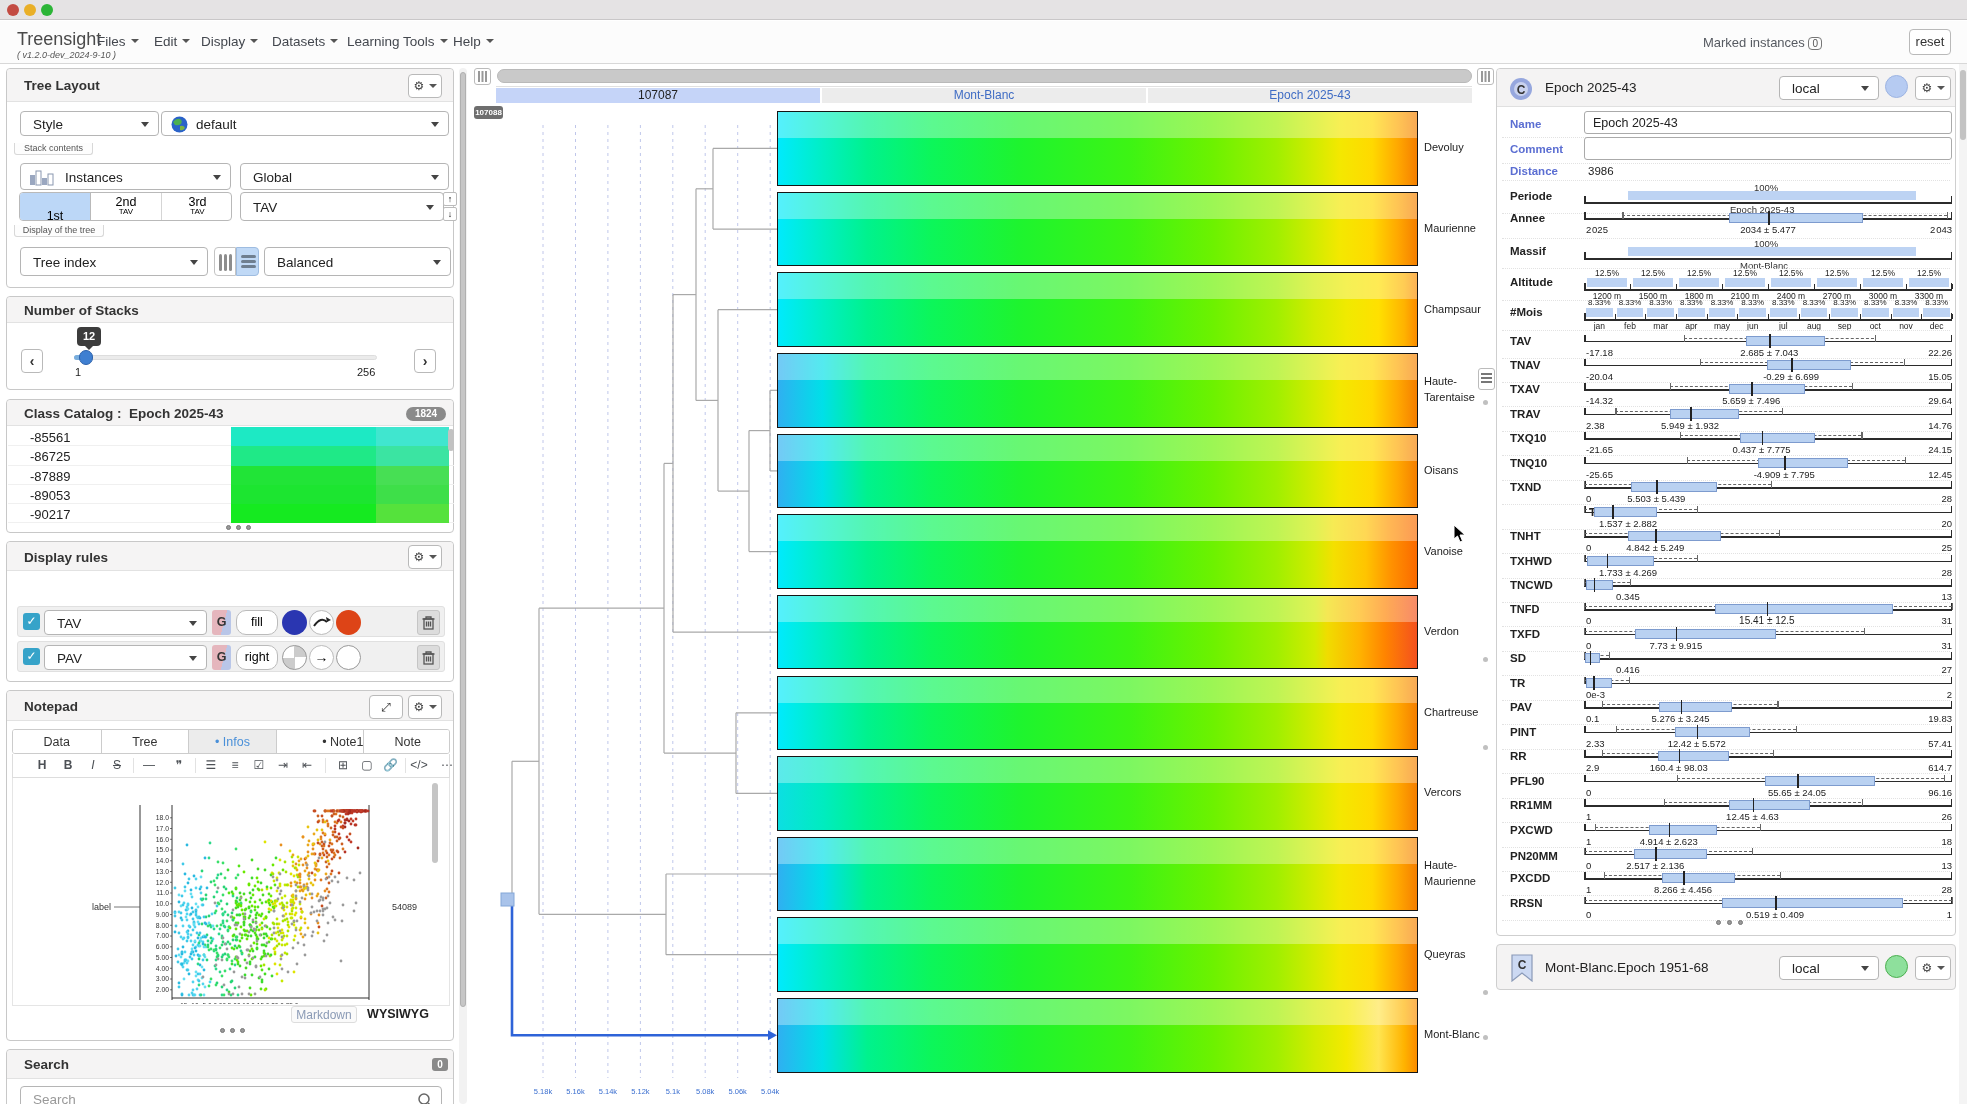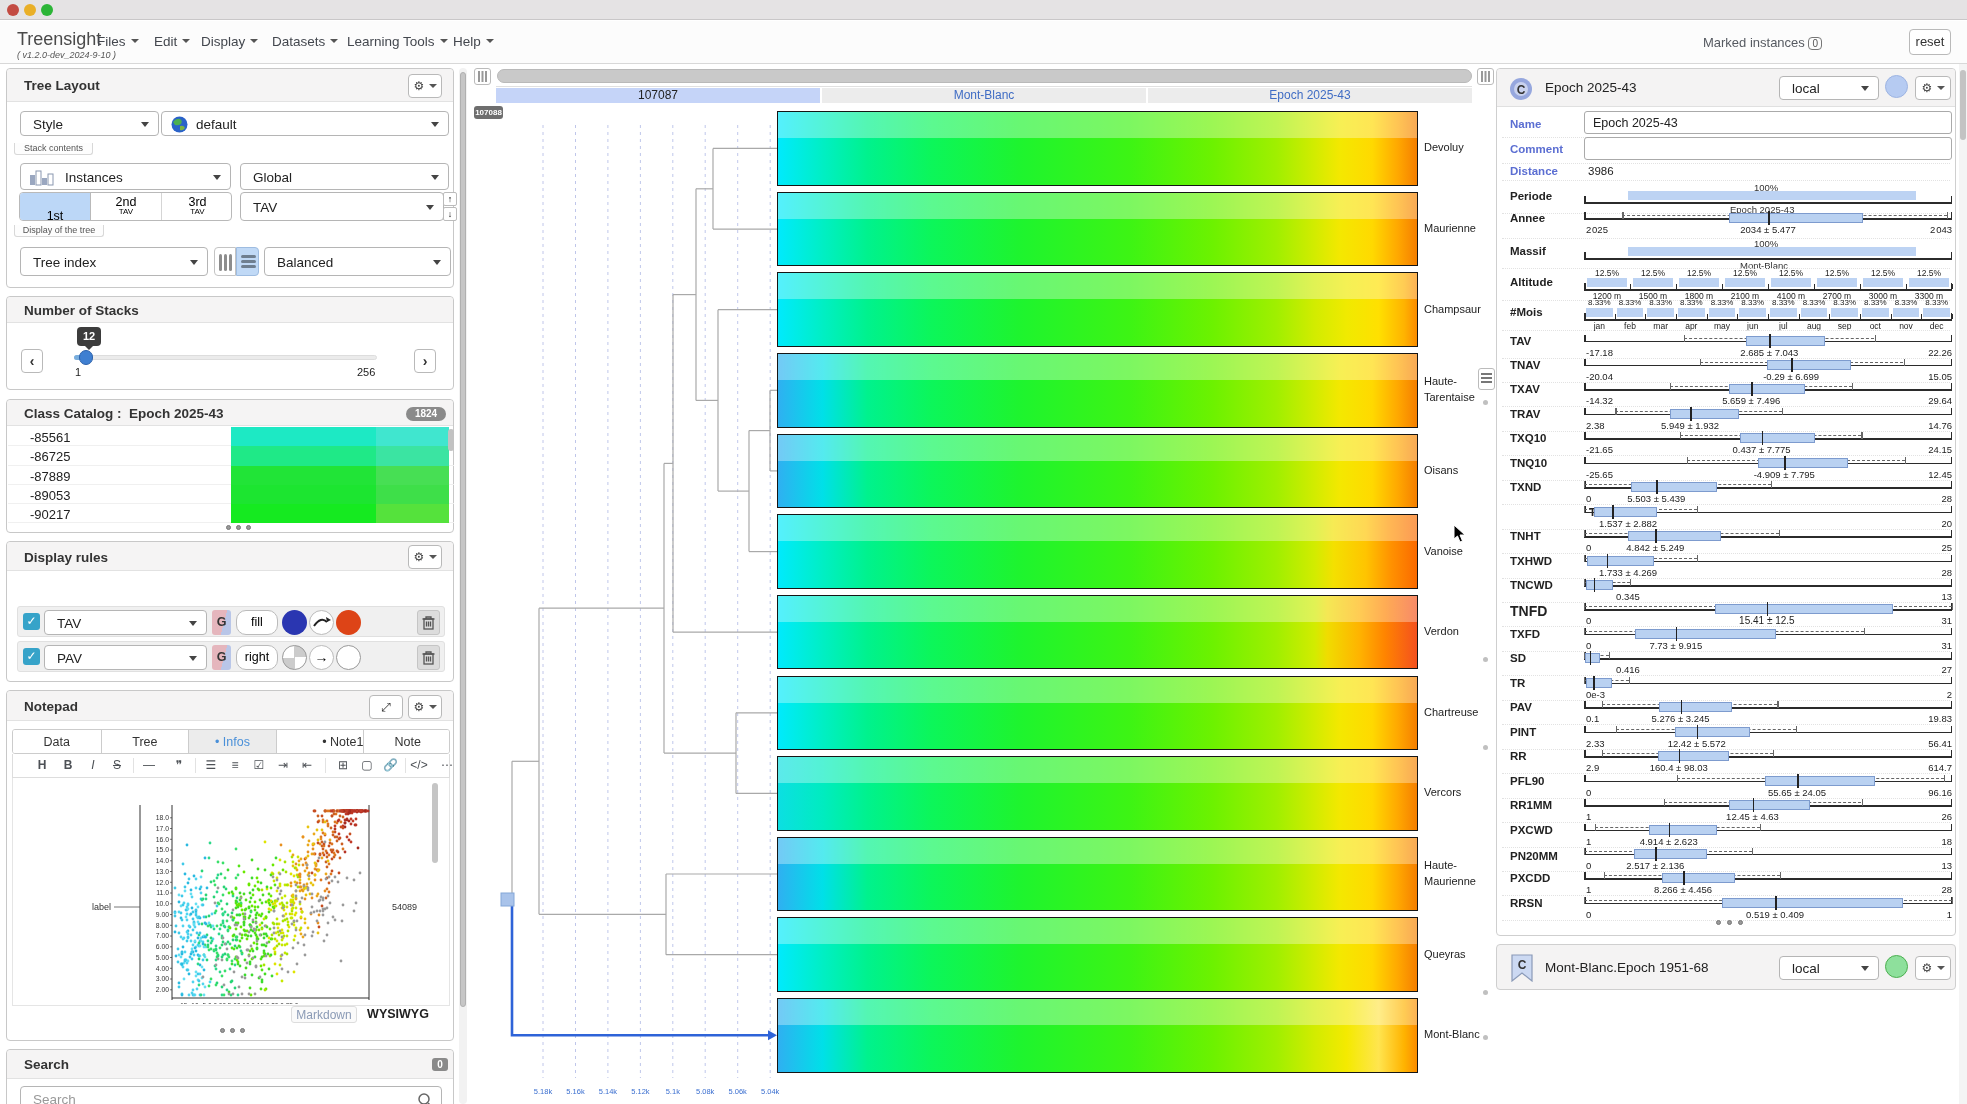--- a/index.html
+++ b/index.html
@@ -1598,21 +1598,21 @@
     <div class="abs" style="left:1633.0px;top:278px;width:40.0px;height:9px;background:#bdd3f3;"></div>
     <div class="abs" style="left:1653.0px;top:291px;font-size:8.5px;color:#222;transform:translateX(-50%);">1500 m</div>
     <div class="abs" style="left:1699.0px;top:268px;font-size:8.5px;color:#222;transform:translateX(-50%);">12.5%</div>
     <div class="abs" style="left:1679.0px;top:278px;width:40.0px;height:9px;background:#bdd3f3;"></div>
     <div class="abs" style="left:1699.0px;top:291px;font-size:8.5px;color:#222;transform:translateX(-50%);">1800 m</div>
     <div class="abs" style="left:1745.0px;top:268px;font-size:8.5px;color:#222;transform:translateX(-50%);">12.5%</div>
     <div class="abs" style="left:1725.0px;top:278px;width:40.0px;height:9px;background:#bdd3f3;"></div>
     <div class="abs" style="left:1745.0px;top:291px;font-size:8.5px;color:#222;transform:translateX(-50%);">2100 m</div>
     <div class="abs" style="left:1791.0px;top:268px;font-size:8.5px;color:#222;transform:translateX(-50%);">12.5%</div>
     <div class="abs" style="left:1771.0px;top:278px;width:40.0px;height:9px;background:#bdd3f3;"></div>
-    <div class="abs" style="left:1791.0px;top:291px;font-size:8.5px;color:#222;transform:translateX(-50%);">4100 m</div>
+    <div class="abs" style="left:1791.0px;top:291px;font-size:8.5px;color:#222;transform:translateX(-50%);">2400 m</div>
     <div class="abs" style="left:1837.0px;top:268px;font-size:8.5px;color:#222;transform:translateX(-50%);">12.5%</div>
     <div class="abs" style="left:1817.0px;top:278px;width:40.0px;height:9px;background:#bdd3f3;"></div>
     <div class="abs" style="left:1837.0px;top:291px;font-size:8.5px;color:#222;transform:translateX(-50%);">2700 m</div>
     <div class="abs" style="left:1883.0px;top:268px;font-size:8.5px;color:#222;transform:translateX(-50%);">12.5%</div>
     <div class="abs" style="left:1863.0px;top:278px;width:40.0px;height:9px;background:#bdd3f3;"></div>
     <div class="abs" style="left:1883.0px;top:291px;font-size:8.5px;color:#222;transform:translateX(-50%);">3000 m</div>
     <div class="abs" style="left:1929.0px;top:268px;font-size:8.5px;color:#222;transform:translateX(-50%);">12.5%</div>
     <div class="abs" style="left:1909.0px;top:278px;width:40.0px;height:9px;background:#bdd3f3;"></div>
     <div class="abs" style="left:1929.0px;top:291px;font-size:8.5px;color:#222;transform:translateX(-50%);">3300 m</div>
     <div class="abs" style="left:1584px;top:289px;width:368px;height:1.5px;background:#2b2b2b;"></div>
@@ -1815,21 +1815,21 @@
     <div class="abs" style="left:1584px;top:579.0px;width:1.5px;height:7px;background:#2b2b2b;"></div>
     <div class="abs" style="left:1950.5px;top:579.0px;width:1.5px;height:7px;background:#2b2b2b;"></div>
     <div class="abs" style="left:1584.0px;top:582.0px;width:46.0px;height:0;border-top:1.2px dashed #666;"></div>
     <div class="abs" style="left:1584.0px;top:579.0px;width:1.2px;height:7px;background:#666;"></div>
     <div class="abs" style="left:1630.0px;top:579.0px;width:1.2px;height:7px;background:#666;"></div>
     <div class="abs" style="left:1585.8px;top:580.0px;width:27.2px;height:10px;background:#b9d1f1;border:1px solid #7d9bce;"></div>
     <div class="abs" style="left:1593.8px;top:578.0px;width:1.6px;height:14px;background:#222;"></div>
     <div class="abs" style="left:1628.0px;top:591.0px;font-size:9.5px;color:#222;transform:translateX(-50%);white-space:nowrap;">0.345</div>
     <div class="abs" style="left:1832px;top:591.0px;width:120px;text-align:right;font-size:9.5px;color:#222;">13</div>
     <div class="abs" style="left:1502px;top:602px;width:448px;height:0;border-top:1px dotted #e2e2e2;"></div>
-    <div class="abs" style="left:1510px;top:603.45px;font-size:14px;font-weight:bold;color:#222;">TNFD</div>
+    <div class="abs" style="left:1510px;top:603.45px;font-size:11px;font-weight:bold;color:#222;">TNFD</div>
     <div class="abs" style="left:1584px;top:609.45px;width:368px;height:1.5px;background:#2b2b2b;"></div>
     <div class="abs" style="left:1584px;top:603.45px;width:1.5px;height:7px;background:#2b2b2b;"></div>
     <div class="abs" style="left:1950.5px;top:603.45px;width:1.5px;height:7px;background:#2b2b2b;"></div>
     <div class="abs" style="left:1584.0px;top:606.45px;width:368.0px;height:0;border-top:1.2px dashed #666;"></div>
     <div class="abs" style="left:1584.0px;top:603.45px;width:1.2px;height:7px;background:#666;"></div>
     <div class="abs" style="left:1952.0px;top:603.45px;width:1.2px;height:7px;background:#666;"></div>
     <div class="abs" style="left:1715.0px;top:604.45px;width:178.1px;height:10px;background:#b9d1f1;border:1px solid #7d9bce;"></div>
     <div class="abs" style="left:1766.9px;top:602.45px;width:1.6px;height:14px;background:#222;"></div>
     <div class="abs" style="left:1586px;top:615.45px;font-size:9.5px;color:#222;">0</div>
     <div class="abs" style="left:1766.9px;top:615.45px;font-size:10px;color:#222;transform:translateX(-50%);white-space:nowrap;">15.41 ± 12.5</div>
@@ -1889,21 +1889,21 @@
     <div class="abs" style="left:1584px;top:731.7000000000003px;width:368px;height:1.5px;background:#2b2b2b;"></div>
     <div class="abs" style="left:1584px;top:725.7000000000003px;width:1.5px;height:7px;background:#2b2b2b;"></div>
     <div class="abs" style="left:1950.5px;top:725.7000000000003px;width:1.5px;height:7px;background:#2b2b2b;"></div>
     <div class="abs" style="left:1615.8px;top:728.7000000000003px;width:180.5px;height:0;border-top:1.2px dashed #666;"></div>
     <div class="abs" style="left:1615.8px;top:725.7000000000003px;width:1.2px;height:7px;background:#666;"></div>
     <div class="abs" style="left:1796.3px;top:725.7000000000003px;width:1.2px;height:7px;background:#666;"></div>
     <div class="abs" style="left:1674.9px;top:726.7000000000003px;width:74.7px;height:10px;background:#b9d1f1;border:1px solid #7d9bce;"></div>
     <div class="abs" style="left:1696.7px;top:724.7000000000003px;width:1.6px;height:14px;background:#222;"></div>
     <div class="abs" style="left:1586px;top:737.7000000000003px;font-size:9.5px;color:#222;">2.33</div>
     <div class="abs" style="left:1696.7px;top:737.7000000000003px;font-size:9.5px;color:#222;transform:translateX(-50%);white-space:nowrap;">12.42 ± 5.572</div>
-    <div class="abs" style="left:1832px;top:737.7000000000003px;width:120px;text-align:right;font-size:9.5px;color:#222;">56.41</div>
+    <div class="abs" style="left:1832px;top:737.7000000000003px;width:120px;text-align:right;font-size:9.5px;color:#222;">57.41</div>
     <div class="abs" style="left:1502px;top:749px;width:448px;height:0;border-top:1px dotted #e2e2e2;"></div>
     <div class="abs" style="left:1510px;top:750.1500000000003px;font-size:11.5px;font-weight:bold;color:#222;">RR</div>
     <div class="abs" style="left:1584px;top:756.1500000000003px;width:368px;height:1.5px;background:#2b2b2b;"></div>
     <div class="abs" style="left:1584px;top:750.1500000000003px;width:1.5px;height:7px;background:#2b2b2b;"></div>
     <div class="abs" style="left:1950.5px;top:750.1500000000003px;width:1.5px;height:7px;background:#2b2b2b;"></div>
     <div class="abs" style="left:1602.1px;top:753.1500000000003px;width:171.0px;height:0;border-top:1.2px dashed #666;"></div>
     <div class="abs" style="left:1602.1px;top:750.1500000000003px;width:1.2px;height:7px;background:#666;"></div>
     <div class="abs" style="left:1773.1px;top:750.1500000000003px;width:1.2px;height:7px;background:#666;"></div>
     <div class="abs" style="left:1658.1px;top:751.1500000000003px;width:70.8px;height:10px;background:#b9d1f1;border:1px solid #7d9bce;"></div>
     <div class="abs" style="left:1678.7px;top:749.1500000000003px;width:1.6px;height:14px;background:#222;"></div>

